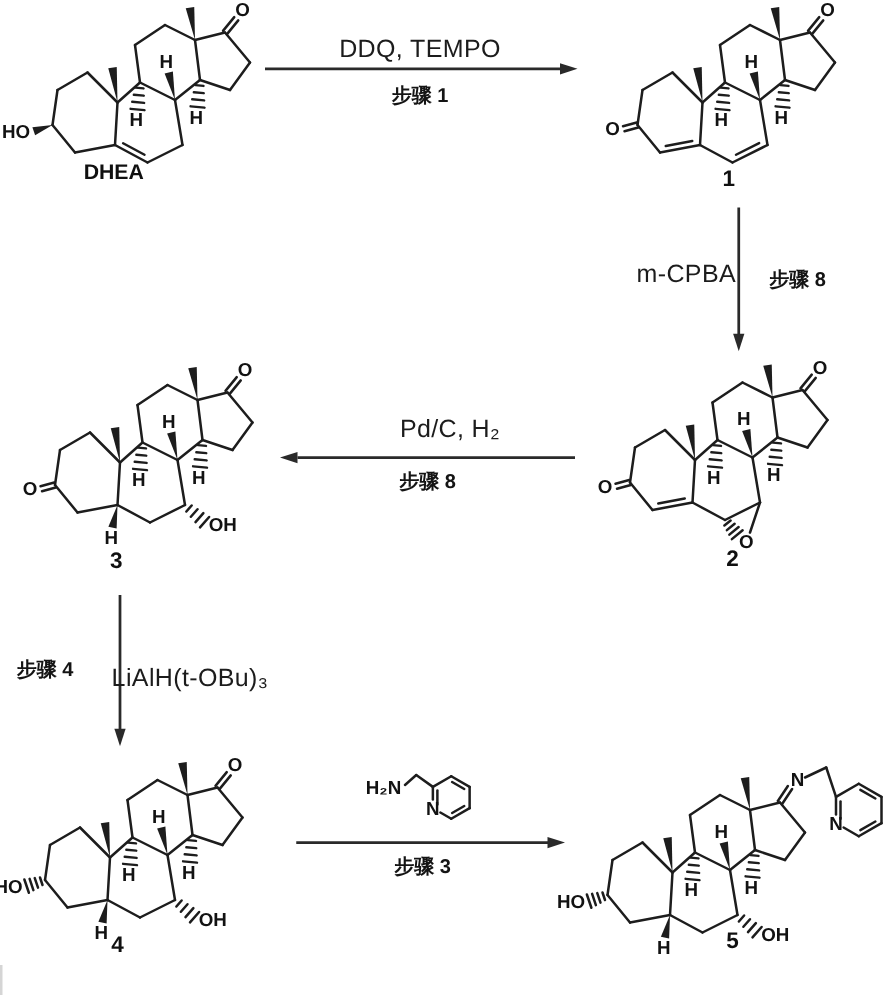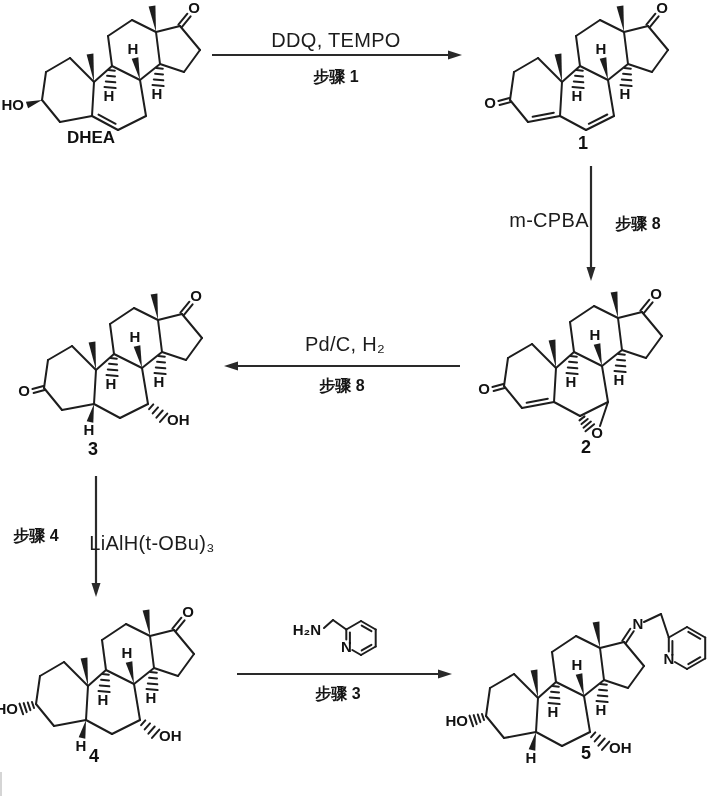--- a/index.html
+++ b/index.html
@@ -386,21 +386,21 @@
     <line x1="2" y1="8" x2="204" y2="8"></line>
       <polygon points="217,8 203,3.5 203,12.5"></polygon>
   </svg>
 
   <div class="lbl reagent-text" style="left:336px;top:40px">DDQ, TEMPO</div>
   <div class="lbl step-text" style="left:336px;top:77px">步骤 1</div>
 
   <div class="lbl reagent-text" style="left:549px;top:220px">m-CPBA</div>
   <div class="lbl step-text" style="left:638px;top:224px">步骤 8</div>
 
-  <div class="lbl reagent-text" style="left:345px;top:344px">Pd/C, H₂</div>
+  <div class="lbl reagent-text" style="left:360px;top:344px">Pd/C, H₂</div>
   <div class="lbl step-text" style="left:342px;top:386px">步骤 8</div>
 
   <div class="lbl step-text" style="left:36px;top:536px">步骤 4</div>
   <div class="lbl reagent-text" style="left:152px;top:543px">LiAlH(t-OBu)₃</div>
 
   <div class="lbl step-text" style="left:338px;top:694px">步骤 3</div>
 
   <div class="lbl compound-text" style="left:91px;top:138px;font-size:17px">DHEA</div>
   <div class="lbl compound-text" style="left:583px;top:143px">1</div>
   <div class="lbl compound-text" style="left:586px;top:447px">2</div>

